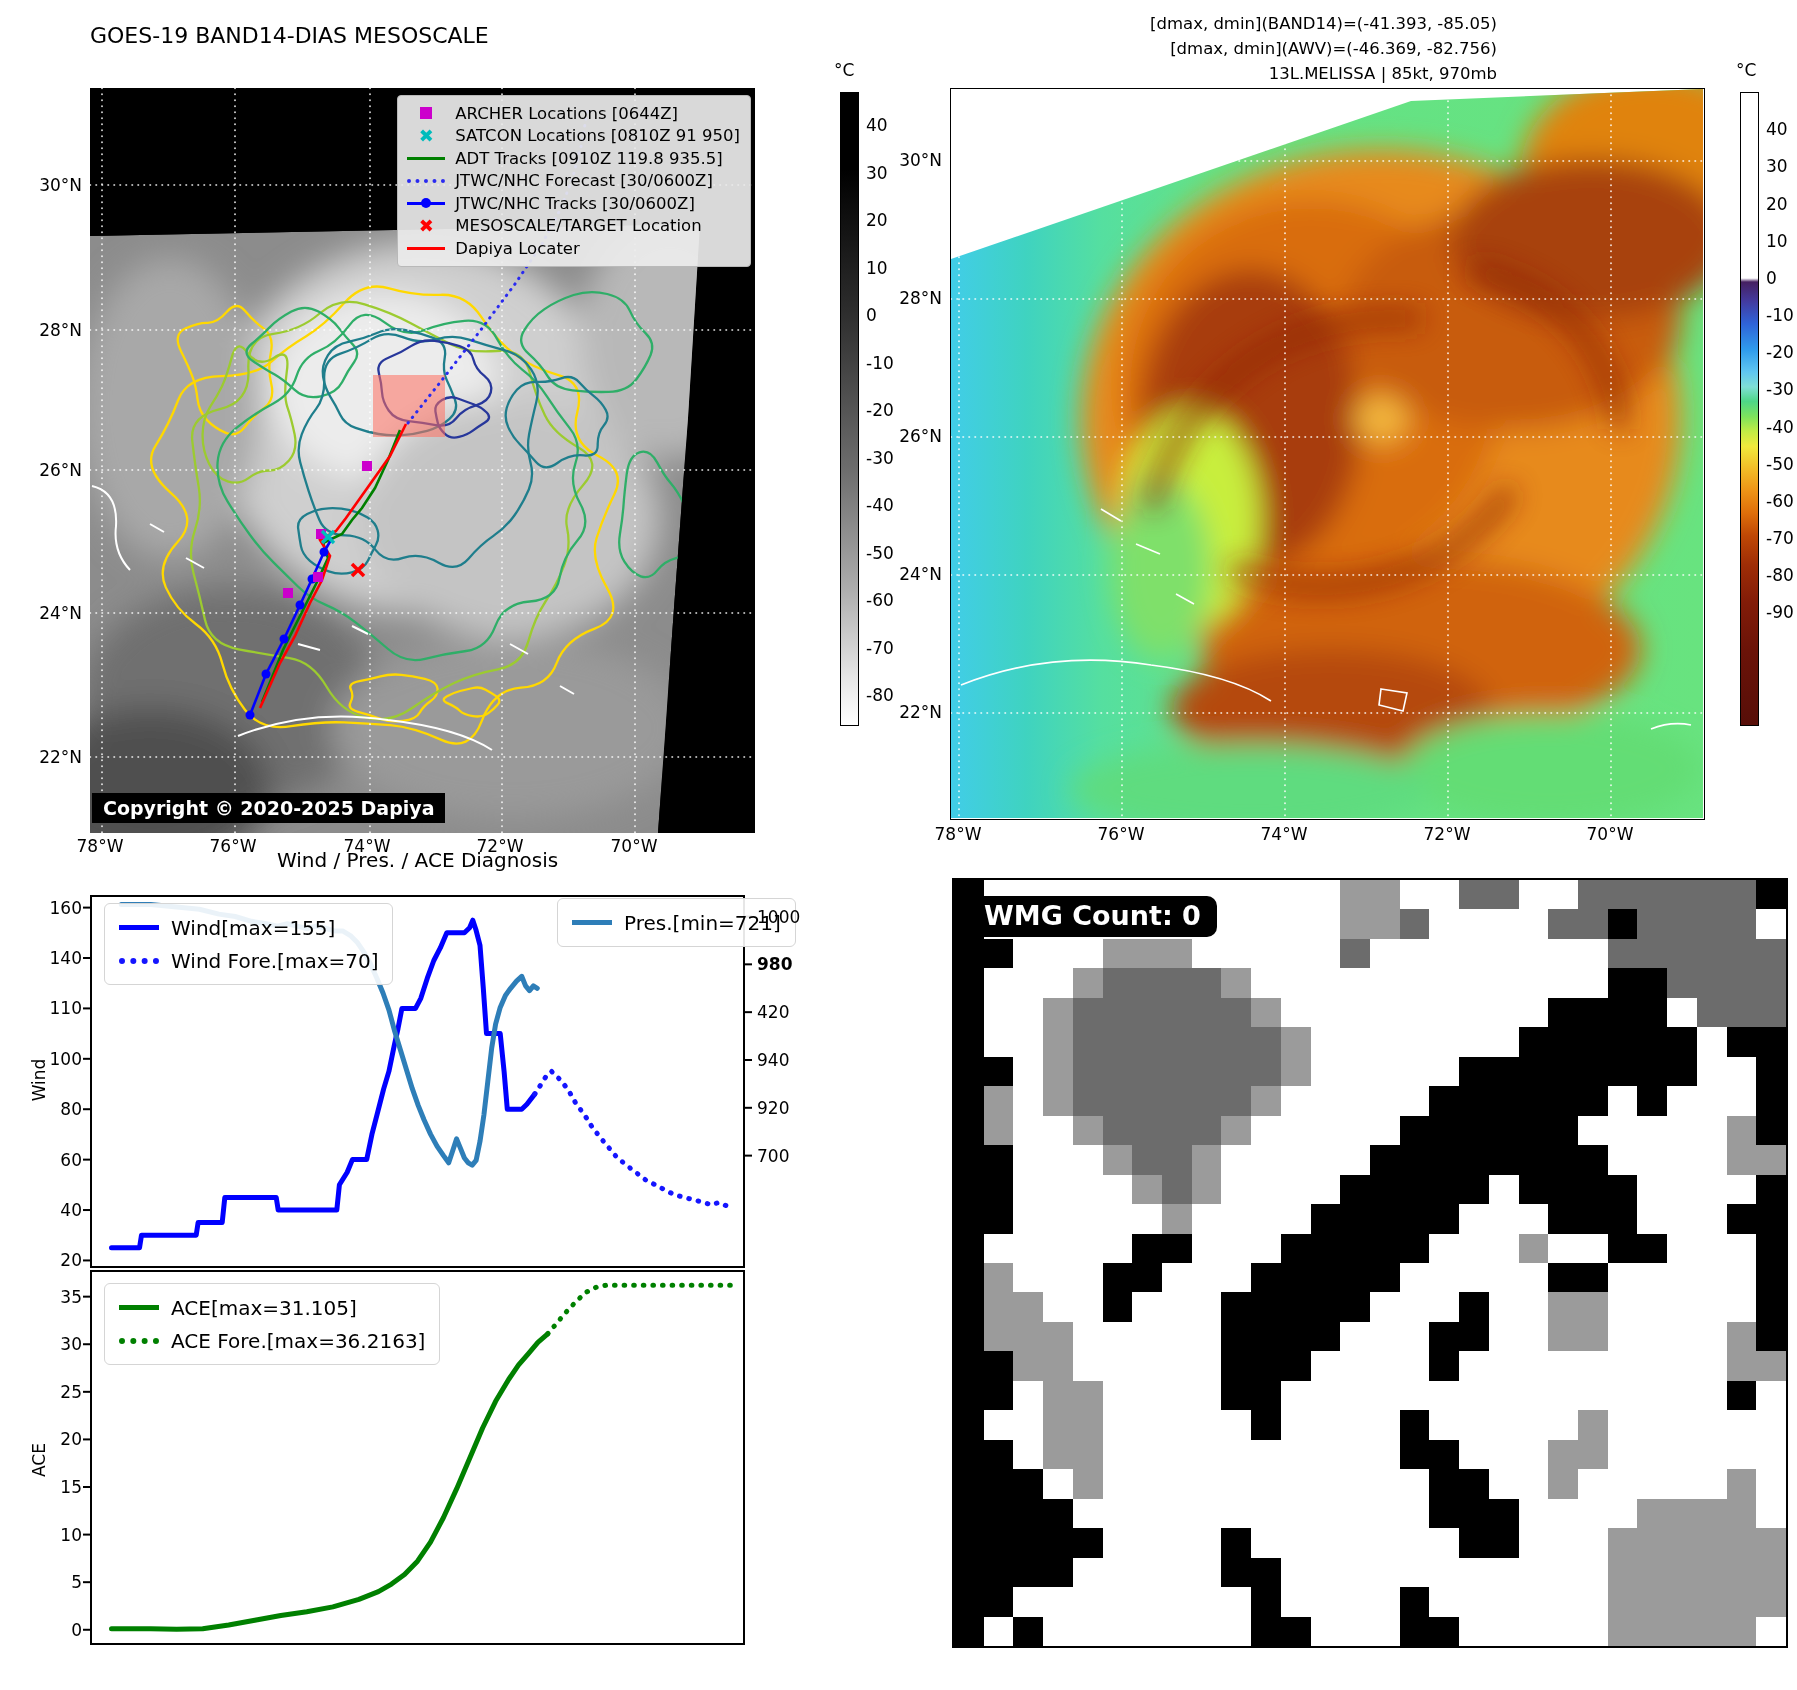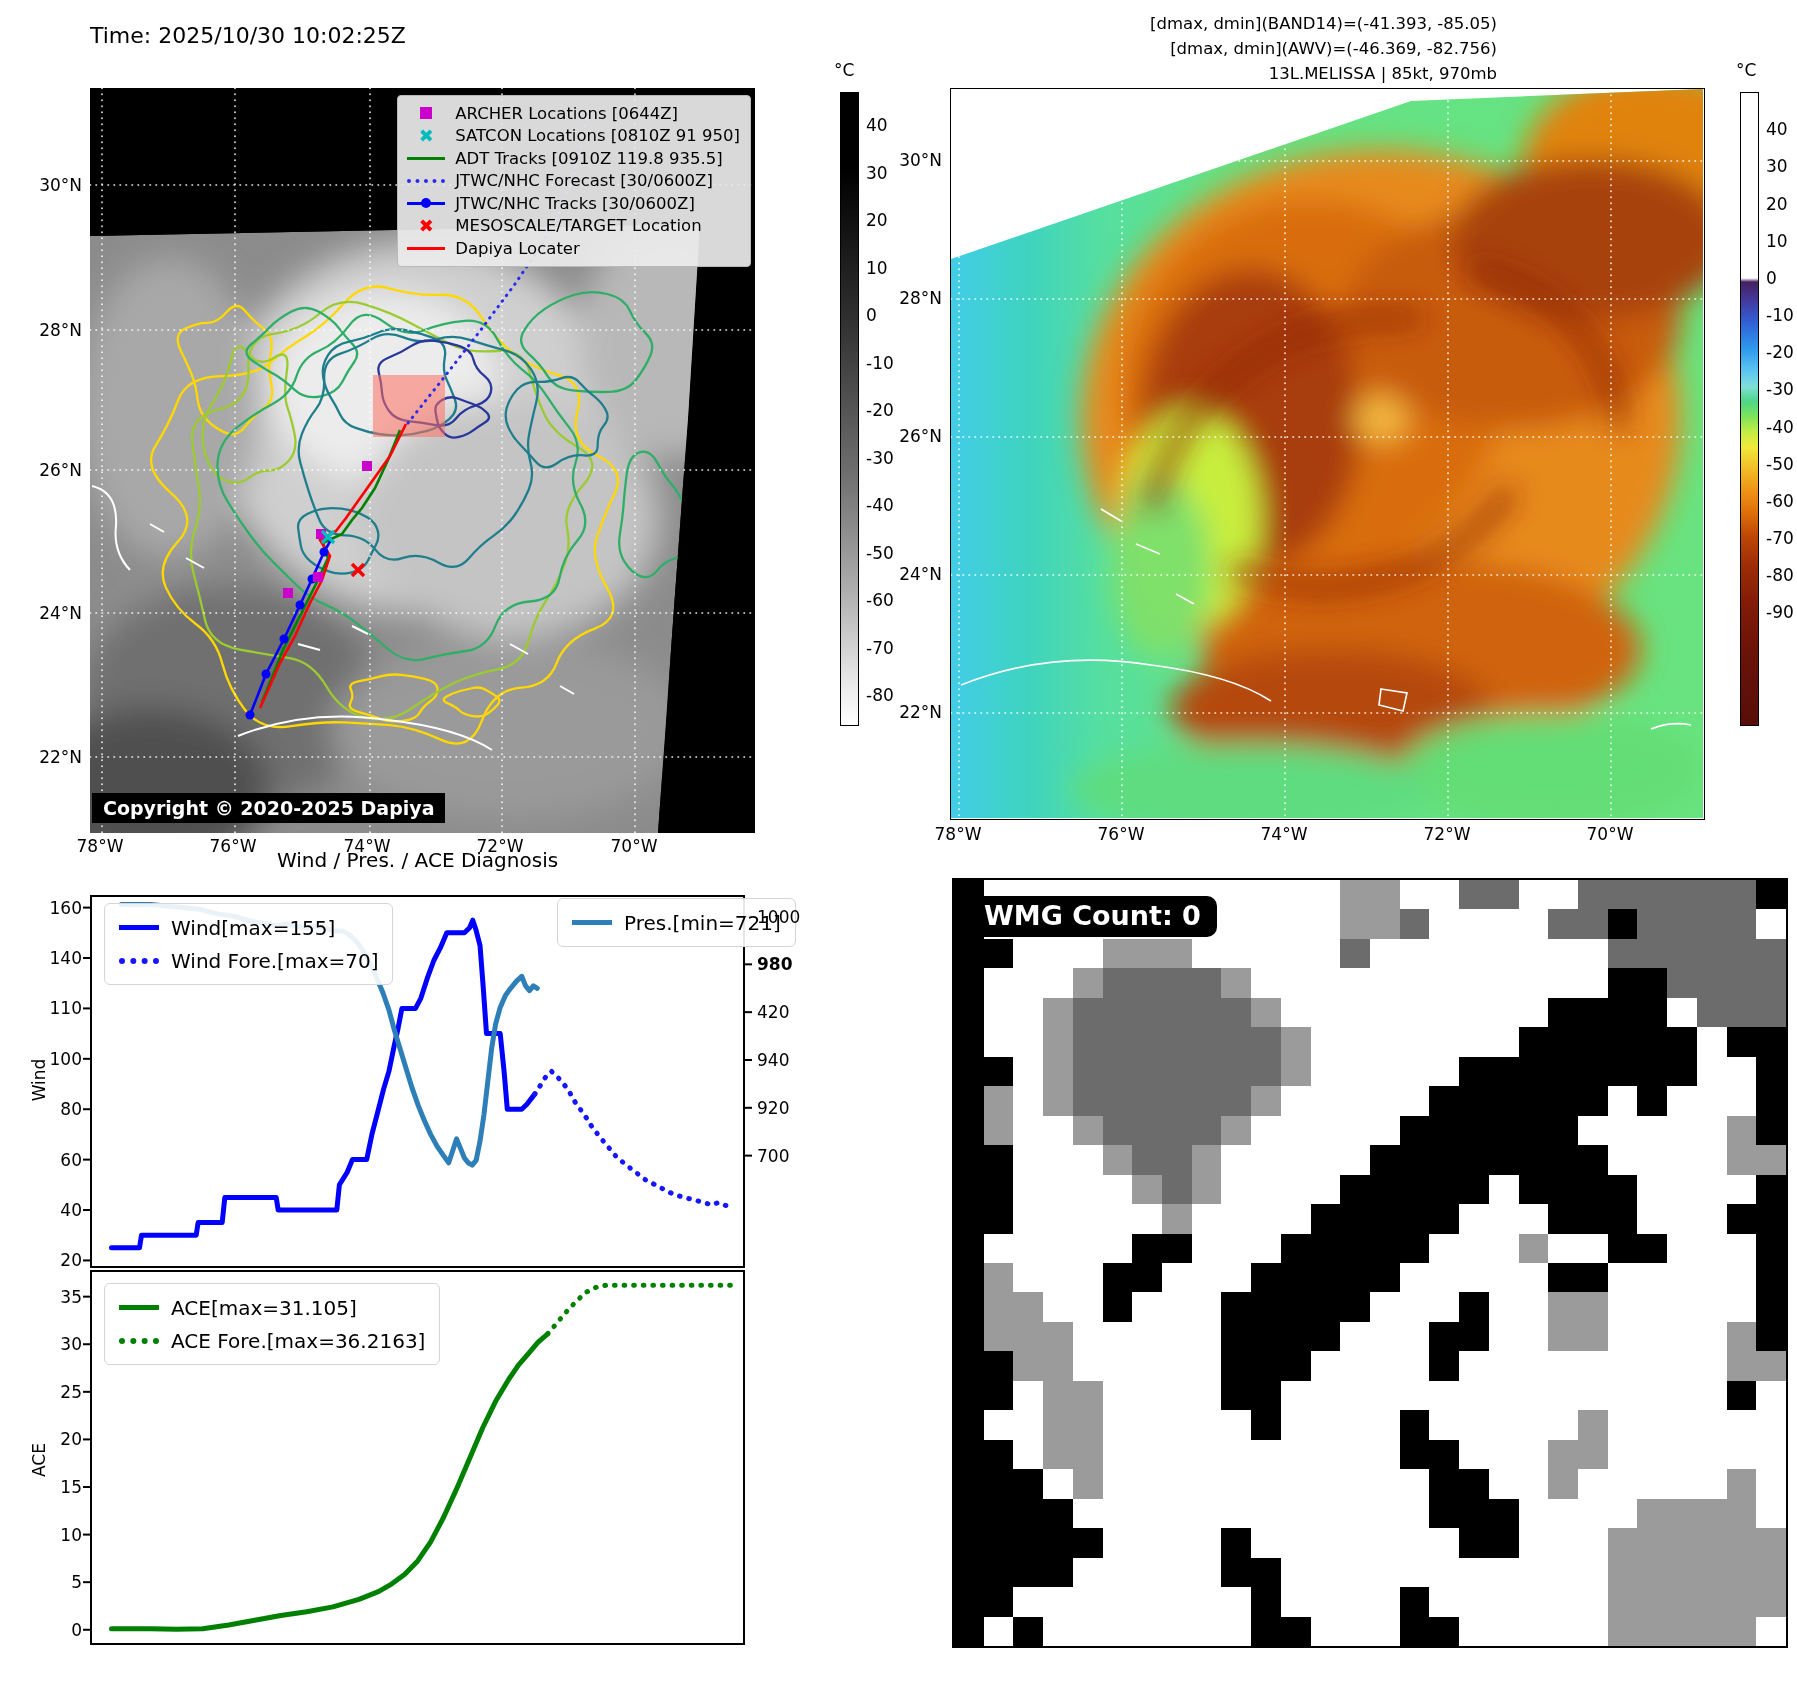--- a/index.html
+++ b/index.html
@@ -29,21 +29,21 @@
   .clmark{width:40px;margin-right:12px;flex:0 0 40px;display:flex;align-items:center;}
   #wmg-panel{left:952px;top:878px;width:836px;height:770px;border:2px solid #000;box-sizing:border-box;background:#fff;}
   #wmg-grid{position:absolute;inset:0;display:grid;grid-template-columns:repeat(28,1fr);grid-template-rows:repeat(26,1fr);}
   #wmg-label{position:absolute;left:16px;top:16px;background:#000;color:#fff;font-weight:bold;font-size:27px;padding:4px 16px 6px 14px;border-radius:10px;}
   svg{display:block;}
 </style>
 </head>
 <body>
 
 <div class="abs" id="tl-title">
-  <div>Time: 2025/10/30 10:02:25Z</div>
+  <div>GOES-19 BAND14-DIAS MESOSCALE</div>
 </div>
 <div class="abs" id="tr-meta">
   <div>[dmax, dmin](BAND14)=(-41.393, -85.05)</div>
   <div>[dmax, dmin](AWV)=(-46.369, -82.756)</div>
   <div>13L.MELISSA | 85kt, 970mb</div>
 </div>
 
 <div class="abs map" id="band14-map">
   <svg id="band14-svg" width="665" height="745" viewBox="0 0 665 745">
     <defs>

